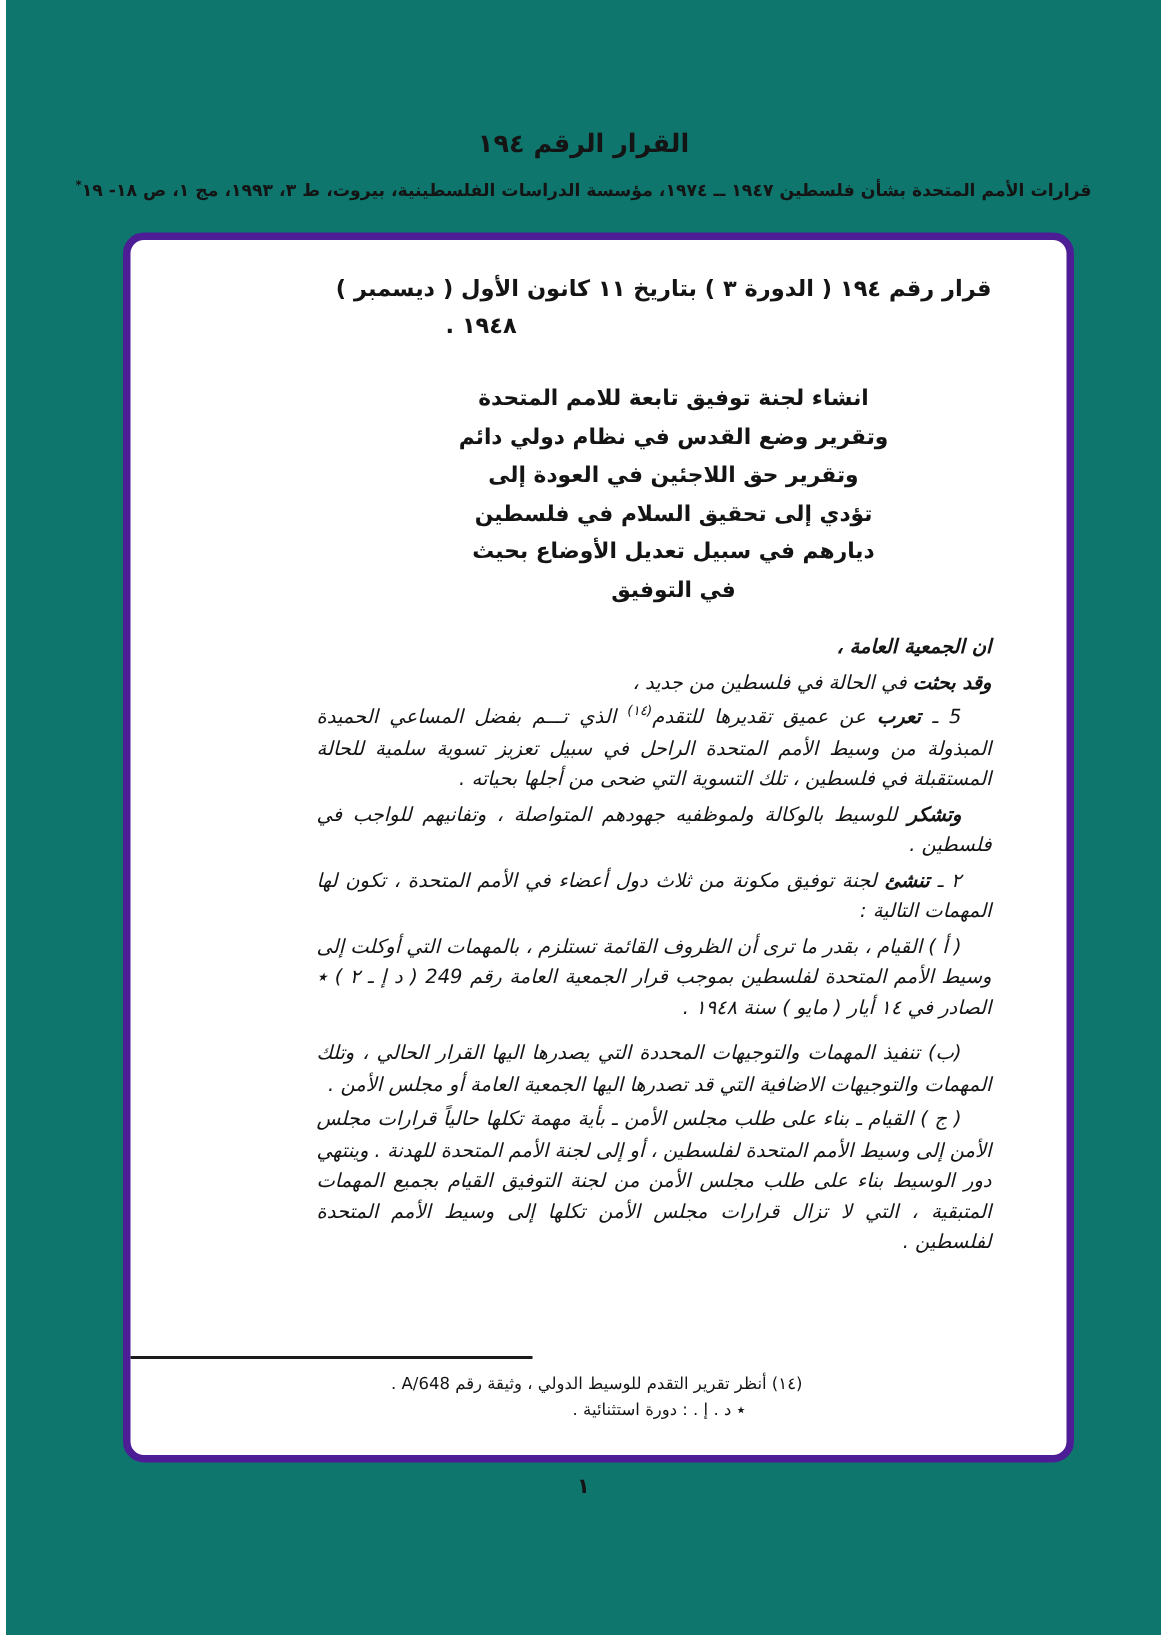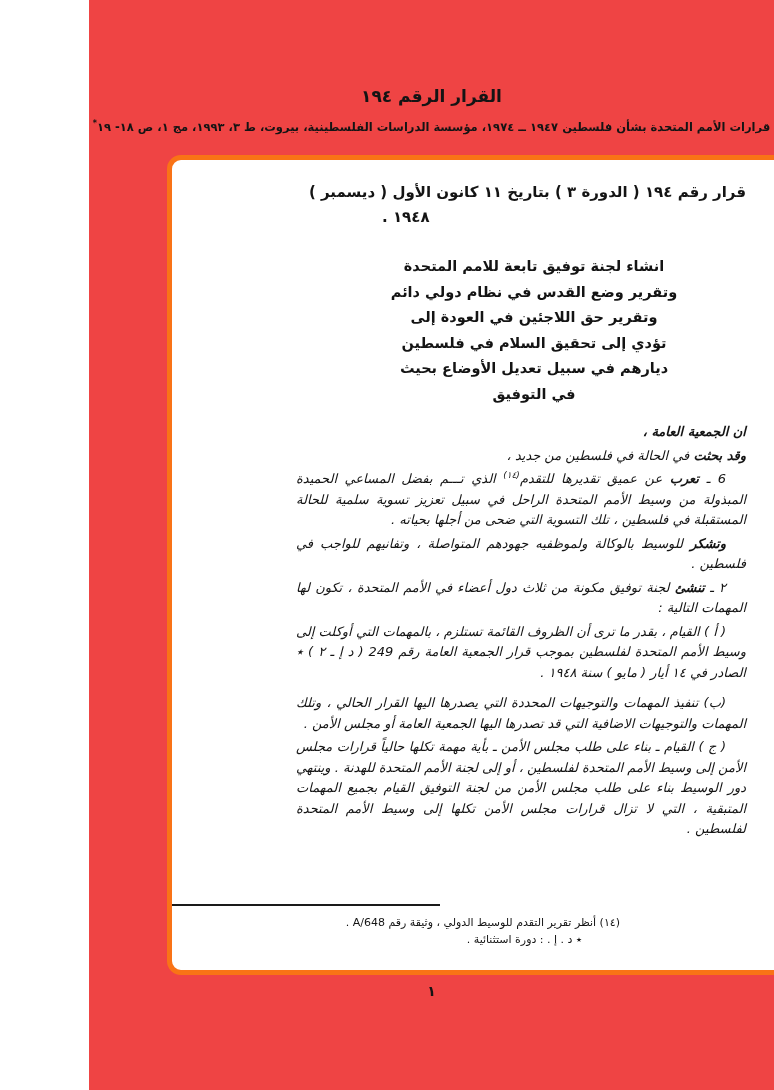--- a/index.html
+++ b/index.html
@@ -1,37 +1,37 @@
 <!DOCTYPE html>
 <html lang="ar" dir="rtl"><head>
 <meta charset="utf-8">
 <style>
   html,body{margin:0;padding:0;background:#ffffff;}
   body{
     width:774px;height:1090px;position:relative;
     font-family:"DejaVu Sans",sans-serif;color:#141414;
     overflow:hidden;
   }
-  .page{position:relative;width:685px;height:1090px;background:#ef4444;direction:rtl;}
+  .page{position:relative;width:770px;height:1090px;background:#0f766e;direction:rtl;}
 
   
   .doc-title{
     position:absolute;top:86px;left:0;right:0;
     text-align:center;font-weight:bold;font-size:17px;letter-spacing:.2px;
   }
   .doc-source{
     position:absolute;top:119px;left:0;right:0;
     text-align:center;font-size:11.5px;font-weight:bold;white-space:nowrap;
   }
   .doc-source sup{font-size:8px;}
 
   
   .green-box{
     position:absolute;left:78px;top:155px;width:634px;height:820px;
-    box-sizing:border-box;border:5px solid #f97316;border-radius:14px;
+    box-sizing:border-box;border:5px solid #4c1d95;border-radius:14px;
     background:#fff;
   }
   .box-content{
     position:absolute;top:0;left:0;right:0;
     padding:20px 50px 0 124px; 
   }
 
   .res-heading{margin:0;font-size:15px;font-weight:bold;line-height:25px;text-align:right;}
   .res-heading .l2{display:block;text-align:left;padding-left:86px;font-weight:bold;}
 
@@ -84,21 +84,21 @@
         <div>ديارهم في سبيل تعديل الأوضاع بحيث</div>
         <div>في التوفيق</div>
       </div>
 
       <div class="res-body">
 
         <p><b>ان الجمعية العامة ،</b></p>
 
         <p><b>وقد بحثت</b><span> في الحالة في فلسطين من جديد ،</span></p>
 
-        <p class="indent"><span>6 ـ </span><b>تعرب</b><span> عن عميق تقديرها للتقدم</span><sup>(١٤)</sup><span> الذي تـــم بفضل المساعي الحميدة المبذولة من وسيط الأمم المتحدة الراحل في سبيل تعزيز تسوية سلمية للحالة المستقبلة في فلسطين ، تلك التسوية التي ضحى من أجلها بحياته .</span></p>
+        <p class="indent"><span>5 ـ </span><b>تعرب</b><span> عن عميق تقديرها للتقدم</span><sup>(١٤)</sup><span> الذي تـــم بفضل المساعي الحميدة المبذولة من وسيط الأمم المتحدة الراحل في سبيل تعزيز تسوية سلمية للحالة المستقبلة في فلسطين ، تلك التسوية التي ضحى من أجلها بحياته .</span></p>
 
         <p class="indent"><b>وتشكر</b><span> للوسيط بالوكالة ولموظفيه جهودهم المتواصلة ، وتفانيهم للواجب في فلسطين .</span></p>
 
         <p class="indent"><span>٢ ـ </span><b>تنشئ</b><span> لجنة توفيق مكونة من ثلاث دول أعضاء في الأمم المتحدة ، تكون لها المهمات التالية :</span></p>
 
         <p class="indent">( أ ) القيام ، بقدر ما ترى أن الظروف القائمة تستلزم ، بالمهمات التي أوكلت إلى وسيط الأمم المتحدة لفلسطين بموجب قرار الجمعية العامة رقم 249 ( د إ ـ ٢ ) ٭ الصادر في ١٤ أيار ( مايو ) سنة ١٩٤٨ .</p>
 
         <p class="indent gap">(ب) تنفيذ المهمات والتوجيهات المحددة التي يصدرها اليها القرار الحالي ، وتلك المهمات والتوجيهات الاضافية التي قد تصدرها اليها الجمعية العامة أو مجلس الأمن .</p>
 
         <p class="indent">( ج ) القيام ـ بناء على طلب مجلس الأمن ـ بأية مهمة تكلها حالياً قرارات مجلس الأمن إلى وسيط الأمم المتحدة لفلسطين ، أو إلى لجنة الأمم المتحدة للهدنة . وينتهي دور الوسيط بناء على طلب مجلس الأمن من لجنة التوفيق القيام بجميع المهمات المتبقية ، التي لا تزال قرارات مجلس الأمن تكلها إلى وسيط الأمم المتحدة لفلسطين .</p>

